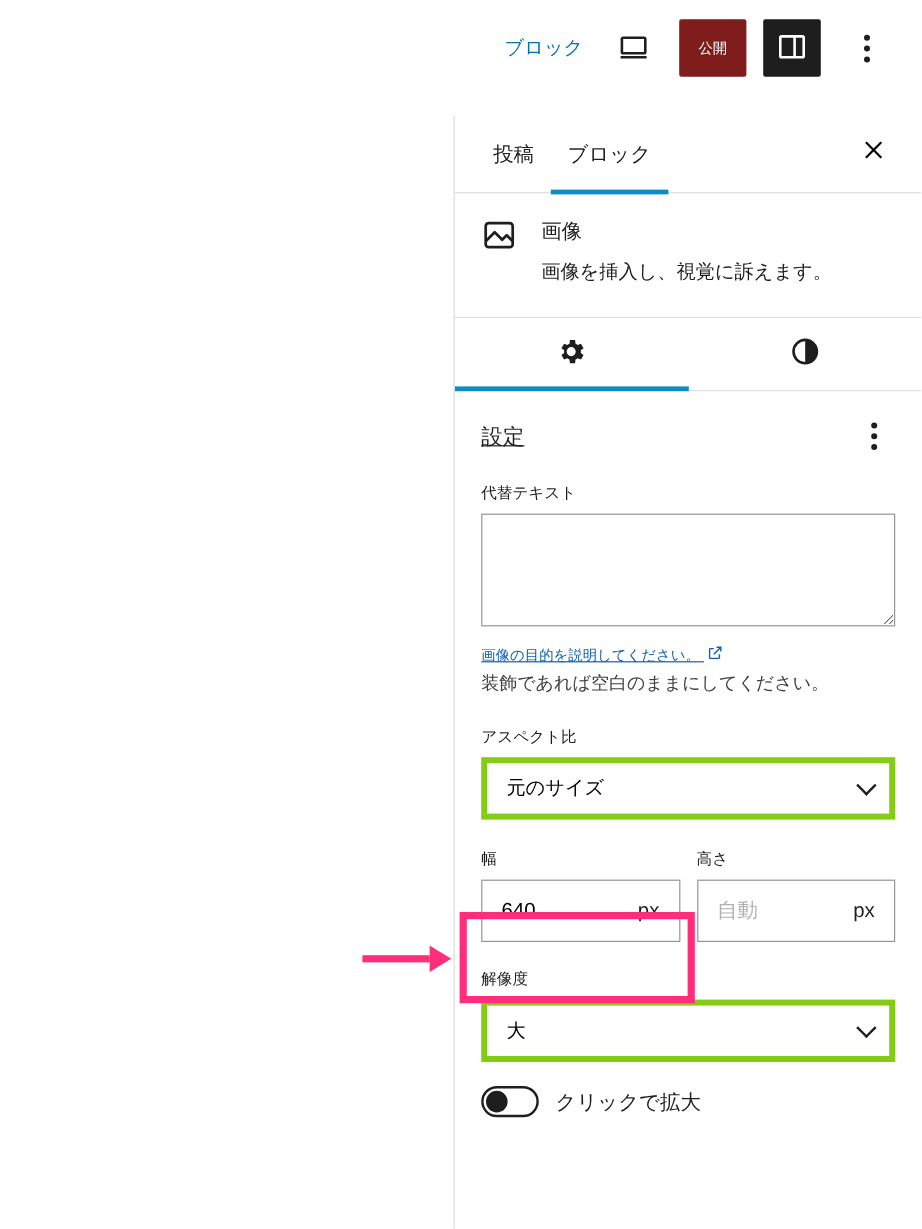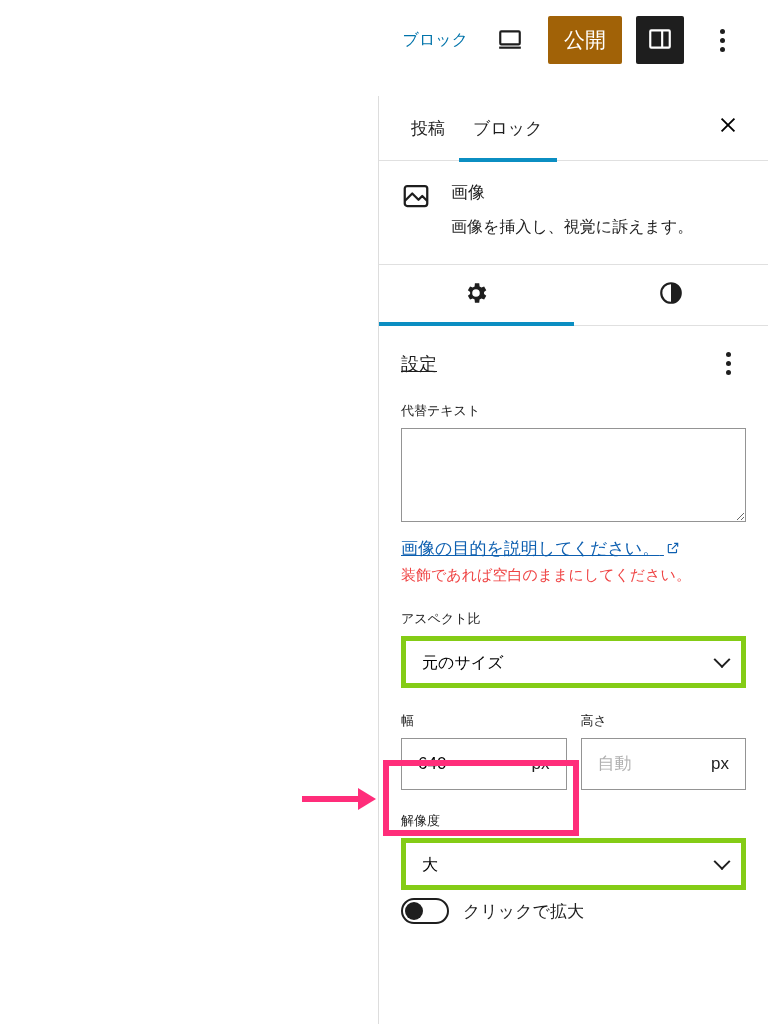--- a/index.html
+++ b/index.html
@@ -34,21 +34,21 @@
   width: 48px;
   height: 48px;
   display: flex;
   align-items: center;
   justify-content: center;
   border: none;
   background: none;
   cursor: pointer;
   border-radius: 2px;
 }
-.icon-btn.primary { background: #a16207; color: #fff; font-size: 21px; padding: 0 16px; width: auto; }
+.icon-btn.primary { background: #7f1d1d; color: #fff; font-size: 12px; padding: 0 16px; width: auto; }
 .icon-btn.dark { background: #1e1e1e; color: #fff; }
 .icon-btn.plain { background: #fff; color: #1e1e1e; }
 .icon-btn svg { width: 26px; height: 26px; }
 .vdots { display: flex; flex-direction: column; gap: 4px; align-items: center; justify-content: center; }
 .vdots span { width: 5px; height: 5px; background: #1e1e1e; border-radius: 50%; }
 
 
 .panel {
   position: absolute;
   top: 96px;
@@ -154,26 +154,26 @@
   height: 94px;
   border: 1px solid #949494;
   resize: both;
   font-size: 14px;
   padding: 8px;
   margin-bottom: 10px;
 }
 .help-link {
   color: #0d5fb0;
   text-decoration: underline;
-  font-size: 17px;
+  font-size: 12px;
   cursor: pointer;
 }
 .help-link svg { width: 14px; height: 14px; vertical-align: -1px; margin-left: 2px; }
 .help-text {
-  color: #ef4444;
+  color: #404040;
   font-size: 15px;
   margin-top: 4px;
   margin-bottom: 24px;
   line-height: 1.5;
 }
 
 .select-wrap {
   position: relative;
   margin-bottom: 24px;
 }
@@ -241,21 +241,21 @@
   width: 0; height: 0;
   border-top: 11px solid transparent;
   border-bottom: 11px solid transparent;
   border-left: 18px solid #ff2d7a;
 }
 
 .toggle-row {
   display: flex;
   align-items: center;
   gap: 14px;
-  margin-top: 8px;
+  margin-top: 20px;
   padding-bottom: 20px;
 }
 .toggle {
   width: 48px; height: 26px;
   border: 2px solid #1e1e1e;
   border-radius: 13px;
   background: #fff;
   position: relative;
   cursor: pointer;
 }

